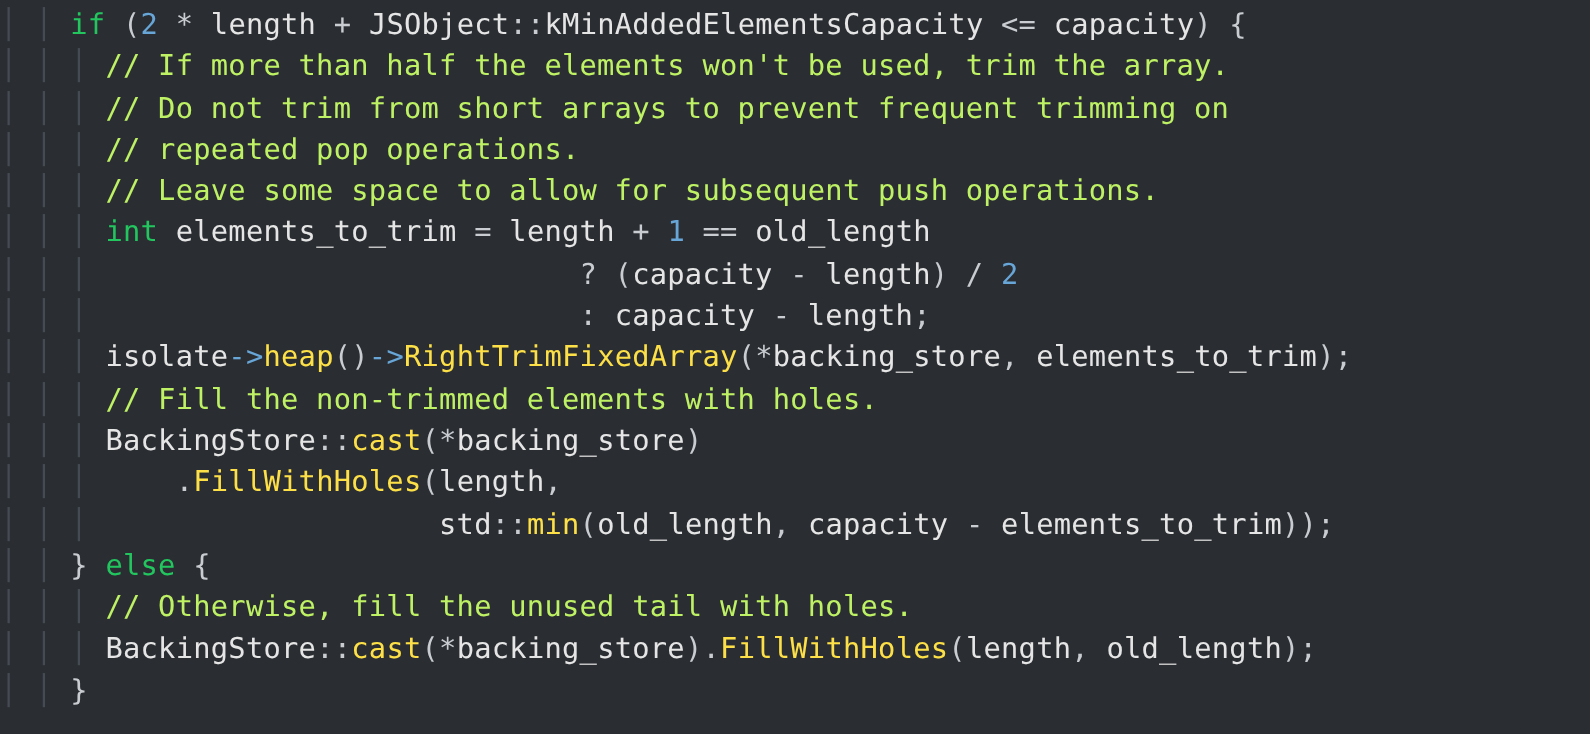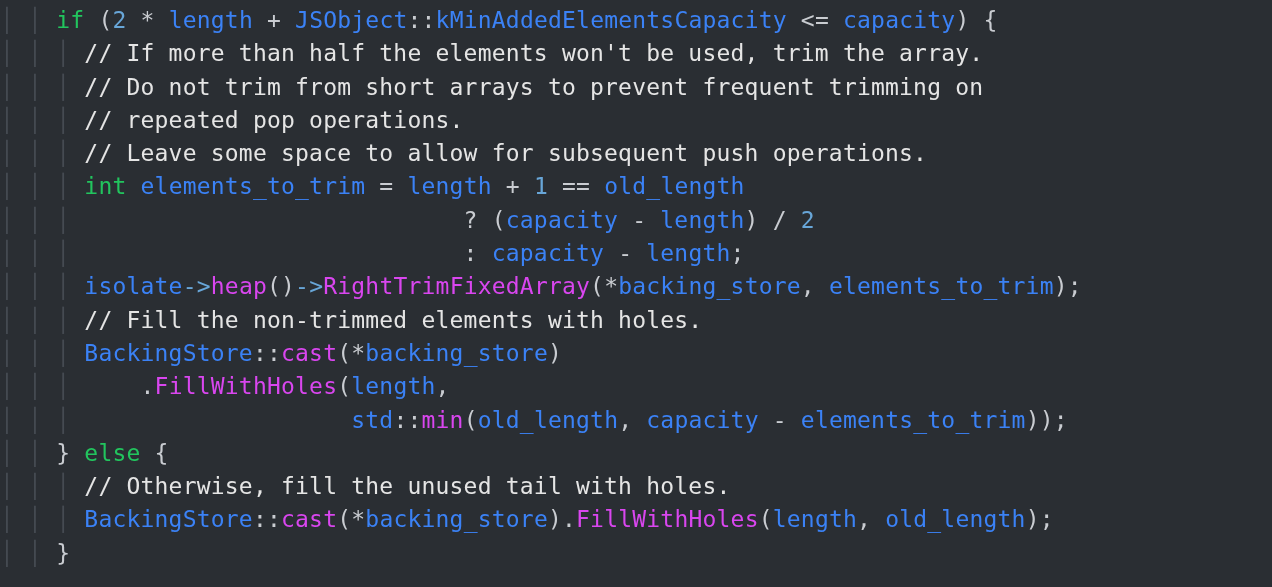--- a/index.html
+++ b/index.html
@@ -19,21 +19,21 @@
     letter-spacing: 0.2px;
     white-space: pre;
     color: #c9ccd1;
     cursor: text;
   }
   .line { display: block; }
   .indent { color: rgba(120,130,140,0.35); }
   .kw   { color: #22c55e; }
   .num  { color: #68a6d8; }
   .op   { color: #68a6d8; }
-  .cm   { color: #e5e5e5; }
-  .fn   { color: #d946ef; }
-  .id   { color: #3b82f6; margin-top: 20px; }
+  .cm   { color: #bef264; }
+  .fn   { color: #fde047; }
+  .id   { color: #e5e5e5; margin-top: 20px; }
   .pn   { color: #c9ccd1; }
 </style>
 </head>
 <body>
 
 <pre class="code"><span class="line"><span class="indent">│ </span><span class="indent">│ </span><span class="kw">if</span><span class="pn"> (</span><span class="num">2</span><span class="pn"> * </span><span class="id">length</span><span class="pn"> + </span><span class="id">JSObject</span><span class="pn">::</span><span class="id">kMinAddedElementsCapacity</span><span class="pn"> &lt;= </span><span class="id">capacity</span><span class="pn">) {</span></span><span class="line"><span class="indent">│ </span><span class="indent">│ </span><span class="indent">│ </span><span class="cm">// If more than half the elements won't be used, trim the array.</span></span><span class="line"><span class="indent">│ </span><span class="indent">│ </span><span class="indent">│ </span><span class="cm">// Do not trim from short arrays to prevent frequent trimming on</span></span><span class="line"><span class="indent">│ </span><span class="indent">│ </span><span class="indent">│ </span><span class="cm">// repeated pop operations.</span></span><span class="line"><span class="indent">│ </span><span class="indent">│ </span><span class="indent">│ </span><span class="cm">// Leave some space to allow for subsequent push operations.</span></span><span class="line"><span class="indent">│ </span><span class="indent">│ </span><span class="indent">│ </span><span class="kw">int</span><span class="pn"> </span><span class="id">elements_to_trim</span><span class="pn"> = </span><span class="id">length</span><span class="pn"> + </span><span class="num">1</span><span class="pn"> == </span><span class="id">old_length</span></span><span class="line"><span class="indent">│ </span><span class="indent">│ </span><span class="indent">│ </span><span class="pn">                           ? (</span><span class="id">capacity</span><span class="pn"> - </span><span class="id">length</span><span class="pn">) / </span><span class="num">2</span></span><span class="line"><span class="indent">│ </span><span class="indent">│ </span><span class="indent">│ </span><span class="pn">                           : </span><span class="id">capacity</span><span class="pn"> - </span><span class="id">length</span><span class="pn">;</span></span><span class="line"><span class="indent">│ </span><span class="indent">│ </span><span class="indent">│ </span><span class="id">isolate</span><span class="op">-&gt;</span><span class="fn">heap</span><span class="pn">()</span><span class="op">-&gt;</span><span class="fn">RightTrimFixedArray</span><span class="pn">(*</span><span class="id">backing_store</span><span class="pn">, </span><span class="id">elements_to_trim</span><span class="pn">);</span></span><span class="line"><span class="indent">│ </span><span class="indent">│ </span><span class="indent">│ </span><span class="cm">// Fill the non-trimmed elements with holes.</span></span><span class="line"><span class="indent">│ </span><span class="indent">│ </span><span class="indent">│ </span><span class="id">BackingStore</span><span class="pn">::</span><span class="fn">cast</span><span class="pn">(*</span><span class="id">backing_store</span><span class="pn">)</span></span><span class="line"><span class="indent">│ </span><span class="indent">│ </span><span class="indent">│ </span><span class="pn">    .</span><span class="fn">FillWithHoles</span><span class="pn">(</span><span class="id">length</span><span class="pn">,</span></span><span class="line"><span class="indent">│ </span><span class="indent">│ </span><span class="indent">│ </span><span class="pn">                   </span><span class="id">std</span><span class="pn">::</span><span class="fn">min</span><span class="pn">(</span><span class="id">old_length</span><span class="pn">, </span><span class="id">capacity</span><span class="pn"> - </span><span class="id">elements_to_trim</span><span class="pn">));</span></span><span class="line"><span class="indent">│ </span><span class="indent">│ </span><span class="pn">} </span><span class="kw">else</span><span class="pn"> {</span></span><span class="line"><span class="indent">│ </span><span class="indent">│ </span><span class="indent">│ </span><span class="cm">// Otherwise, fill the unused tail with holes.</span></span><span class="line"><span class="indent">│ </span><span class="indent">│ </span><span class="indent">│ </span><span class="id">BackingStore</span><span class="pn">::</span><span class="fn">cast</span><span class="pn">(*</span><span class="id">backing_store</span><span class="pn">).</span><span class="fn">FillWithHoles</span><span class="pn">(</span><span class="id">length</span><span class="pn">, </span><span class="id">old_length</span><span class="pn">);</span></span><span class="line"><span class="indent">│ </span><span class="indent">│ </span><span class="pn">}</span></span></pre>
 
 </body></html>

